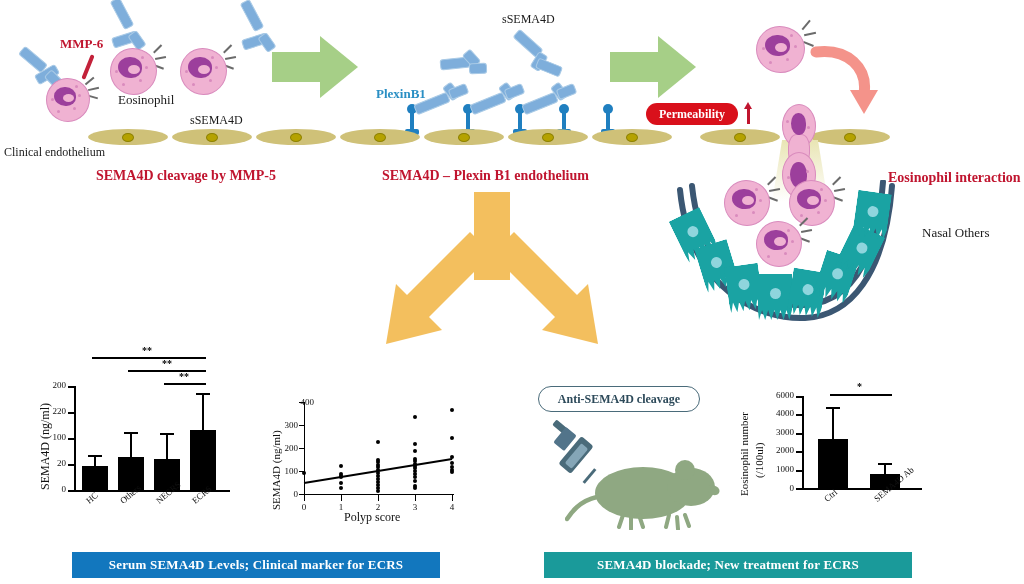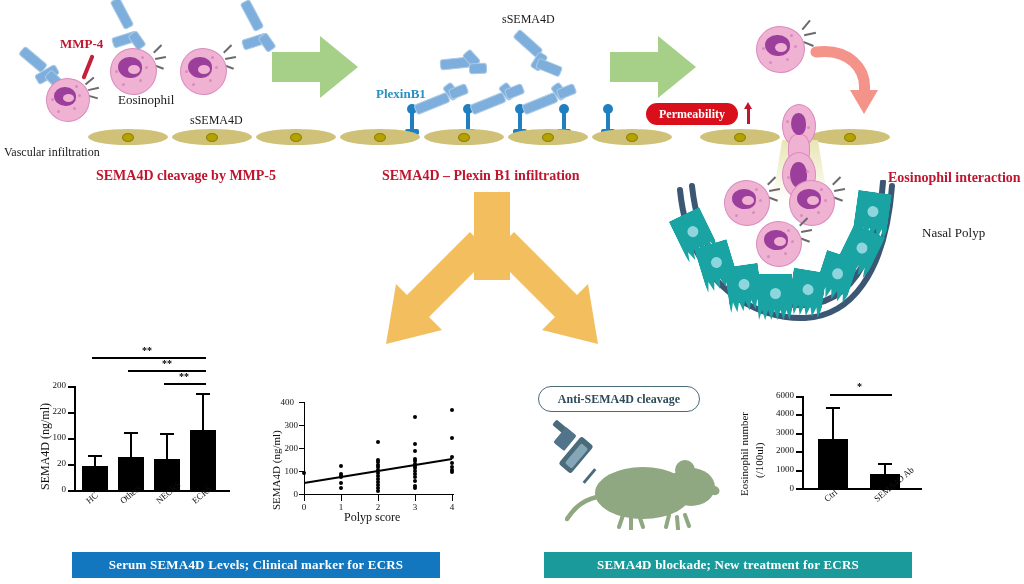--- a/index.html
+++ b/index.html
@@ -69,21 +69,21 @@
   .trend{position:absolute;background:#000;height:1.8px;transform-origin:0 50%;}
 
   
   .ab-pill{position:absolute;border:1.5px solid #4a6b7a;border-radius:16px;
     display:flex;align-items:center;justify-content:center;color:#2d4a5a;
     font-weight:bold;font-size:12px;background:#fff;font-family:"Liberation Serif",serif;}
 </style>
 </head>
 <body>
 
-<div class="lbl t-red-bold" style="left:60px;top:36px;font-size:13px;">MMP-4</div>
+<div class="lbl t-red-bold" style="left:60px;top:36px;font-size:13px;">MMP-6</div>
 
 <div class="abs" style="left:86px;top:54px;width:4px;height:26px;background:#c0152f;
             transform:rotate(22deg);border-radius:2px;opacity:.95;"></div>
 <div class="abs" style="left:72px;top:84px;width:4px;height:22px;background:#f3c3c3;
             transform:rotate(22deg);border-radius:2px;"></div>
 
 <div class="abs" style="left:18px;top:52px;width:50px;height:42px;">
   <div class="sema-seg" style="left:0px;top:2px;width:28px;height:9px;transform:rotate(40deg);"></div>
   <div class="sema-seg" style="left:17px;top:17px;width:22px;height:9px;transform:rotate(-30deg);"></div>
   <div class="sema-seg" style="left:27px;top:22px;width:16px;height:9px;transform:rotate(45deg);"></div>
@@ -210,21 +210,21 @@
   <div class="sema-seg" style="left:35px;top:2px;width:17px;height:9px;transform:rotate(-22deg);"></div>
 </div>
 
 <div class="abs" style="left:610px;top:36px;width:86px;height:62px;">
   <div class="green-arrow arrow-body" style="left:0px;top:16px;width:54px;height:30px;"></div>
   <div class="abs" style="left:48px;top:0px;width:0;height:0;
        border-top:31px solid transparent;border-bottom:31px solid transparent;
        border-left:38px solid #a6cf87;"></div>
 </div>
 
-<div class="lbl t-black" style="left:4px;top:145px;font-size:12px;">Vascular infiltration</div>
+<div class="lbl t-black" style="left:4px;top:145px;font-size:12px;">Clinical endothelium</div>
 
 <div class="endo-cell" style="left:88px;top:129px;width:80px;height:16px;">
   <div class="endo-nuc" style="left:34px;top:4px;width:10px;height:7px;"></div>
   </div>
 <div class="endo-cell" style="left:172px;top:129px;width:80px;height:16px;">
   <div class="endo-nuc" style="left:34px;top:4px;width:10px;height:7px;"></div>
   </div>
 <div class="endo-cell" style="left:256px;top:129px;width:80px;height:16px;">
   <div class="endo-nuc" style="left:34px;top:4px;width:10px;height:7px;"></div>
   </div>
@@ -358,24 +358,24 @@
   </div>
 <div class="polyp-cell" style="left:843px;top:228px;width:34px;height:46px;transform:rotate(26deg);
       clip-path:polygon(0 0,100% 0,100% 78%,92% 100%,84% 78%,75% 100%,66% 78%,57% 100%,48% 78%,39% 100%,30% 78%,21% 100%,12% 78%,3% 100%,0 80%);">
   <div class="polyp-nuc" style="left:12px;top:14px;width:11px;height:11px;"></div>
   </div>
 <div class="polyp-cell" style="left:855px;top:192px;width:34px;height:46px;transform:rotate(8deg);
       clip-path:polygon(0 0,100% 0,100% 78%,92% 100%,84% 78%,75% 100%,66% 78%,57% 100%,48% 78%,39% 100%,30% 78%,21% 100%,12% 78%,3% 100%,0 80%);">
   <div class="polyp-nuc" style="left:12px;top:14px;width:11px;height:11px;"></div>
   </div>
 
-<div class="lbl t-black" style="left:922px;top:225px;font-size:13px;">Nasal Polyp</div>
+<div class="lbl t-black" style="left:922px;top:225px;font-size:13px;">Nasal Others</div>
 
 <div class="lbl t-red-bold" style="left:96px;top:168px;font-size:14px;">SEMA4D cleavage by MMP-5</div>
-<div class="lbl t-red-bold" style="left:382px;top:168px;font-size:14px;">SEMA4D – Plexin B1 infiltration</div>
+<div class="lbl t-red-bold" style="left:382px;top:168px;font-size:14px;">SEMA4D – Plexin B1 endothelium</div>
 <div class="lbl t-red-bold" style="left:888px;top:170px;font-size:14px;">Eosinophil interaction</div>
 
 <svg class="abs" style="left:382px;top:192px;" width="220" height="160" viewBox="0 0 220 160">
   <path d="M92 0 L128 0 L128 88 L92 88 Z" fill="#f3bf5e"></path>
   <path d="M110 62 L40 132 L18 110 L88 40 Z" fill="#f3bf5e"></path>
   <path d="M110 62 L180 132 L202 110 L132 40 Z" fill="#f3bf5e"></path>
   <polygon points="14,92 60,138 4,152" fill="#f3bf5e"></polygon>
   <polygon points="206,92 160,138 216,152" fill="#f3bf5e"></polygon>
 </svg>
 
@@ -432,21 +432,21 @@
 
   <div class="tickmark" style="left:41px;top:112px;width:6px;height:1.4px;"></div>
   <div class="ticklabel" style="left:16px;top:107px;width:24px;">0</div>
   <div class="tickmark" style="left:41px;top:89px;width:6px;height:1.4px;"></div>
   <div class="ticklabel" style="left:16px;top:84px;width:24px;">100</div>
   <div class="tickmark" style="left:41px;top:66px;width:6px;height:1.4px;"></div>
   <div class="ticklabel" style="left:16px;top:61px;width:24px;">200</div>
   <div class="tickmark" style="left:41px;top:43px;width:6px;height:1.4px;"></div>
   <div class="ticklabel" style="left:16px;top:38px;width:24px;">300</div>
   <div class="tickmark" style="left:41px;top:20px;width:6px;height:1.4px;"></div>
-  <div class="ticklabel" style="left:12px;top:15px;width:24px;">400</div>
+  <div class="ticklabel" style="left:32px;top:15px;width:24px;">400</div>
 
   <div class="tickmark" style="left:46px;top:113px;width:1.4px;height:6px;"></div>
   <div class="ticklabel" style="left:38px;top:120px;width:16px;text-align:center;">0</div>
   <div class="tickmark" style="left:83px;top:113px;width:1.4px;height:6px;"></div>
   <div class="ticklabel" style="left:75px;top:120px;width:16px;text-align:center;">1</div>
   <div class="tickmark" style="left:120px;top:113px;width:1.4px;height:6px;"></div>
   <div class="ticklabel" style="left:112px;top:120px;width:16px;text-align:center;">2</div>
   <div class="tickmark" style="left:157px;top:113px;width:1.4px;height:6px;"></div>
   <div class="ticklabel" style="left:149px;top:120px;width:16px;text-align:center;">3</div>
   <div class="tickmark" style="left:194px;top:113px;width:1.4px;height:6px;"></div>

